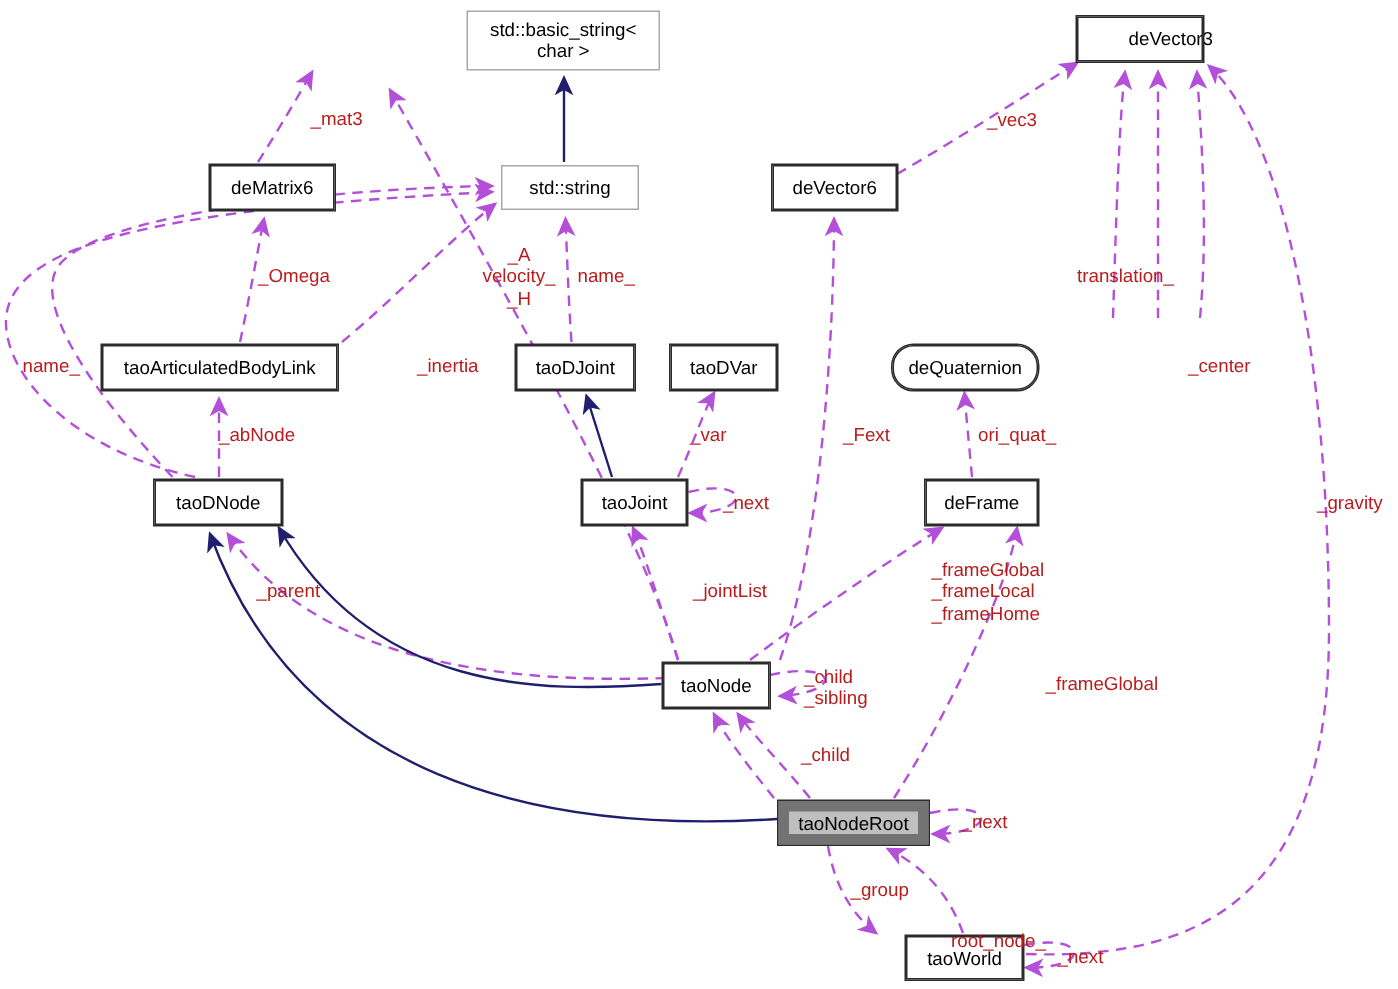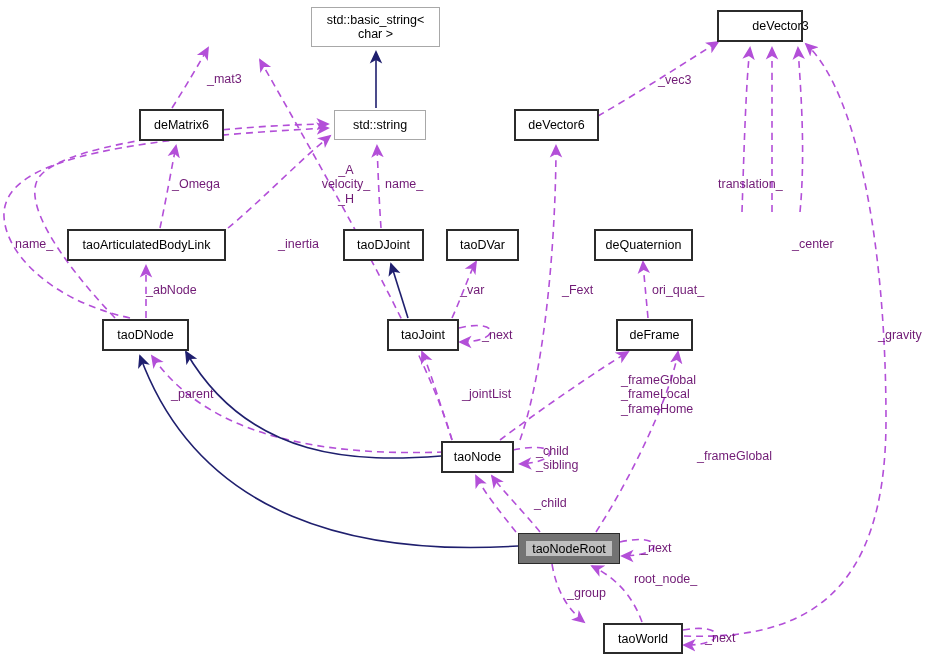--- a/index.html
+++ b/index.html
@@ -34,21 +34,21 @@
     box-shadow:none;
   }
   .node.highlight{
     background:#bfbfbf;
     border:7px solid #737373;
     outline:1px solid #2b2b2b;
   }
   .elabel{
     position:absolute;
     font-size:12.5px;
-    color:#701a75;
+    color:#b91c1c;
     white-space:pre;
     line-height:1.14;
     text-align:center;
   }
   .elabel.left{text-align:left;}
 </style>
 </head>
 <body>
 
 <div id="diagram">
@@ -136,21 +136,21 @@
 
   <div class="node external" style="left:311px;top:7px;width:129px;height:40px;">std::basic_string&lt;
 char &gt;</div>
   <div class="node" style="left:718px;top:11px;width:84px;height:30px;padding-left:41px;">deVector3</div>
   <div class="node" style="left:140px;top:110px;width:83px;height:30px;">deMatrix6</div>
   <div class="node external" style="left:334px;top:110px;width:92px;height:30px;">std::string</div>
   <div class="node" style="left:515px;top:110px;width:83px;height:30px;text-align:center;">deVector6</div>
   <div class="node" style="left:68px;top:230px;width:157px;height:30px;">taoArticulatedBodyLink</div>
   <div class="node" style="left:344px;top:230px;width:79px;height:30px;">taoDJoint</div>
   <div class="node" style="left:447px;top:230px;width:71px;height:30px;">taoDVar</div>
-  <div class="node" style="left:595px;top:230px;width:97px;height:30px;">deQuaternion</div>
+  <div class="node" style="left:595px;top:230px;width:97px;height:30px;border-radius:14px;">deQuaternion</div>
   <div class="node" style="left:103px;top:320px;width:85px;height:30px;">taoDNode</div>
   <div class="node" style="left:388px;top:320px;width:70px;height:30px;">taoJoint</div>
   <div class="node" style="left:617px;top:320px;width:75px;height:30px;">deFrame</div>
   <div class="node" style="left:442px;top:442px;width:71px;height:30px;">taoNode</div>
   <div class="node highlight" style="left:519px;top:534px;width:100px;height:29px;">taoNodeRoot</div>
   <div class="node" style="left:604px;top:624px;width:78px;height:29px;">taoWorld</div>
 
   <div class="elabel left" style="left:207px;top:72px;">_mat3</div>
   <div class="elabel left" style="left:172px;top:177px;">_Omega</div>
   <div class="elabel left" style="left:15px;top:237px;">name_</div>
@@ -172,16 +172,16 @@
   <div class="elabel left" style="left:462px;top:387px;">_jointList</div>
   <div class="elabel left" style="left:621px;top:373px;">_frameGlobal
 _frameLocal
 _frameHome</div>
   <div class="elabel left" style="left:536px;top:444px;">_child
 _sibling</div>
   <div class="elabel left" style="left:697px;top:449px;">_frameGlobal</div>
   <div class="elabel left" style="left:534px;top:496px;">_child</div>
   <div class="elabel left" style="left:641px;top:541px;">_next</div>
   <div class="elabel left" style="left:567px;top:586px;">_group</div>
-  <div class="elabel left" style="left:624px;top:572px;padding-left:10px;">root_node_</div>
+  <div class="elabel left" style="left:624px;top:620px;padding-left:10px;">root_node_</div>
   <div class="elabel left" style="left:705px;top:631px;">_next</div>
 
 </div>
 
 </body></html>

